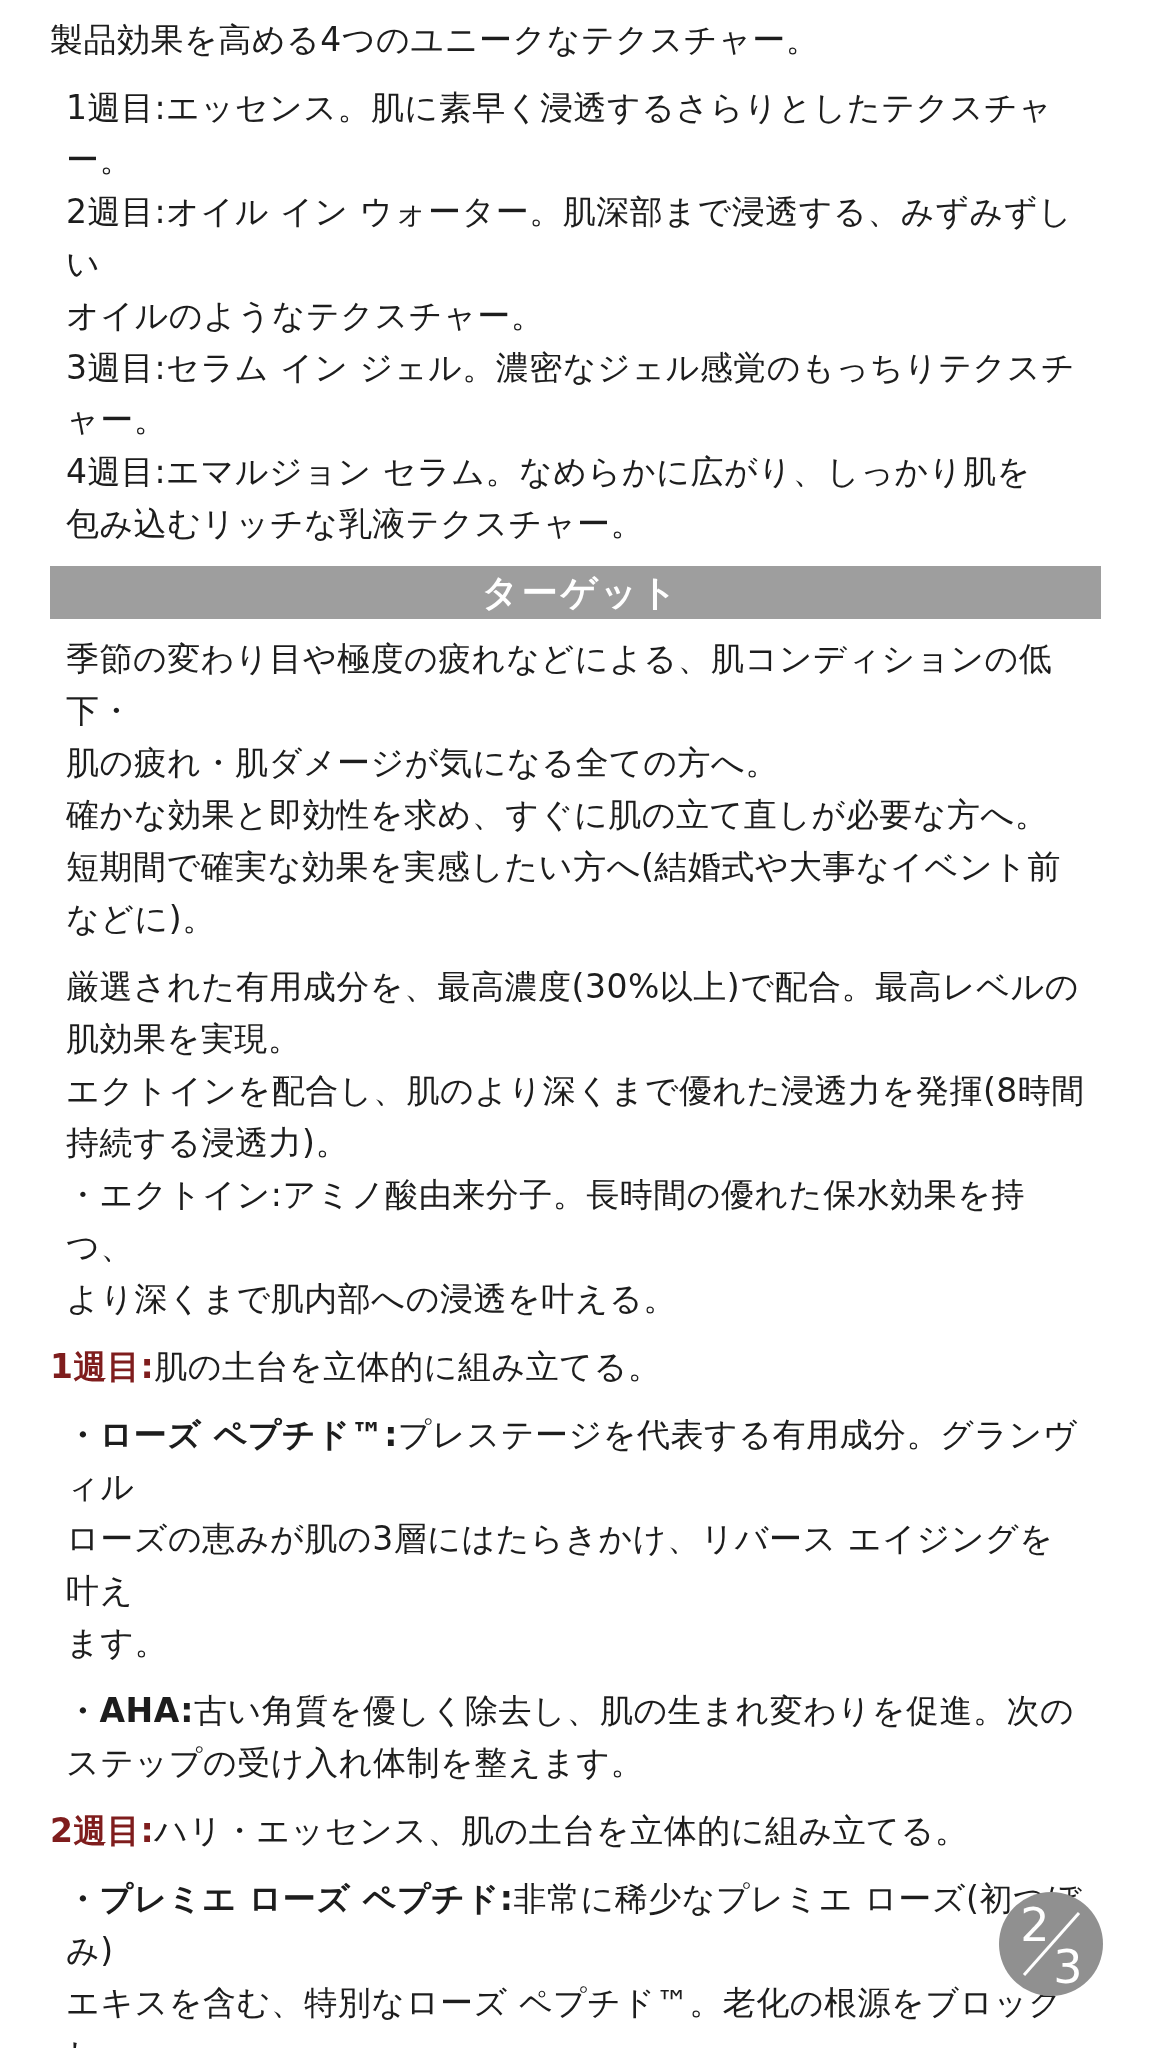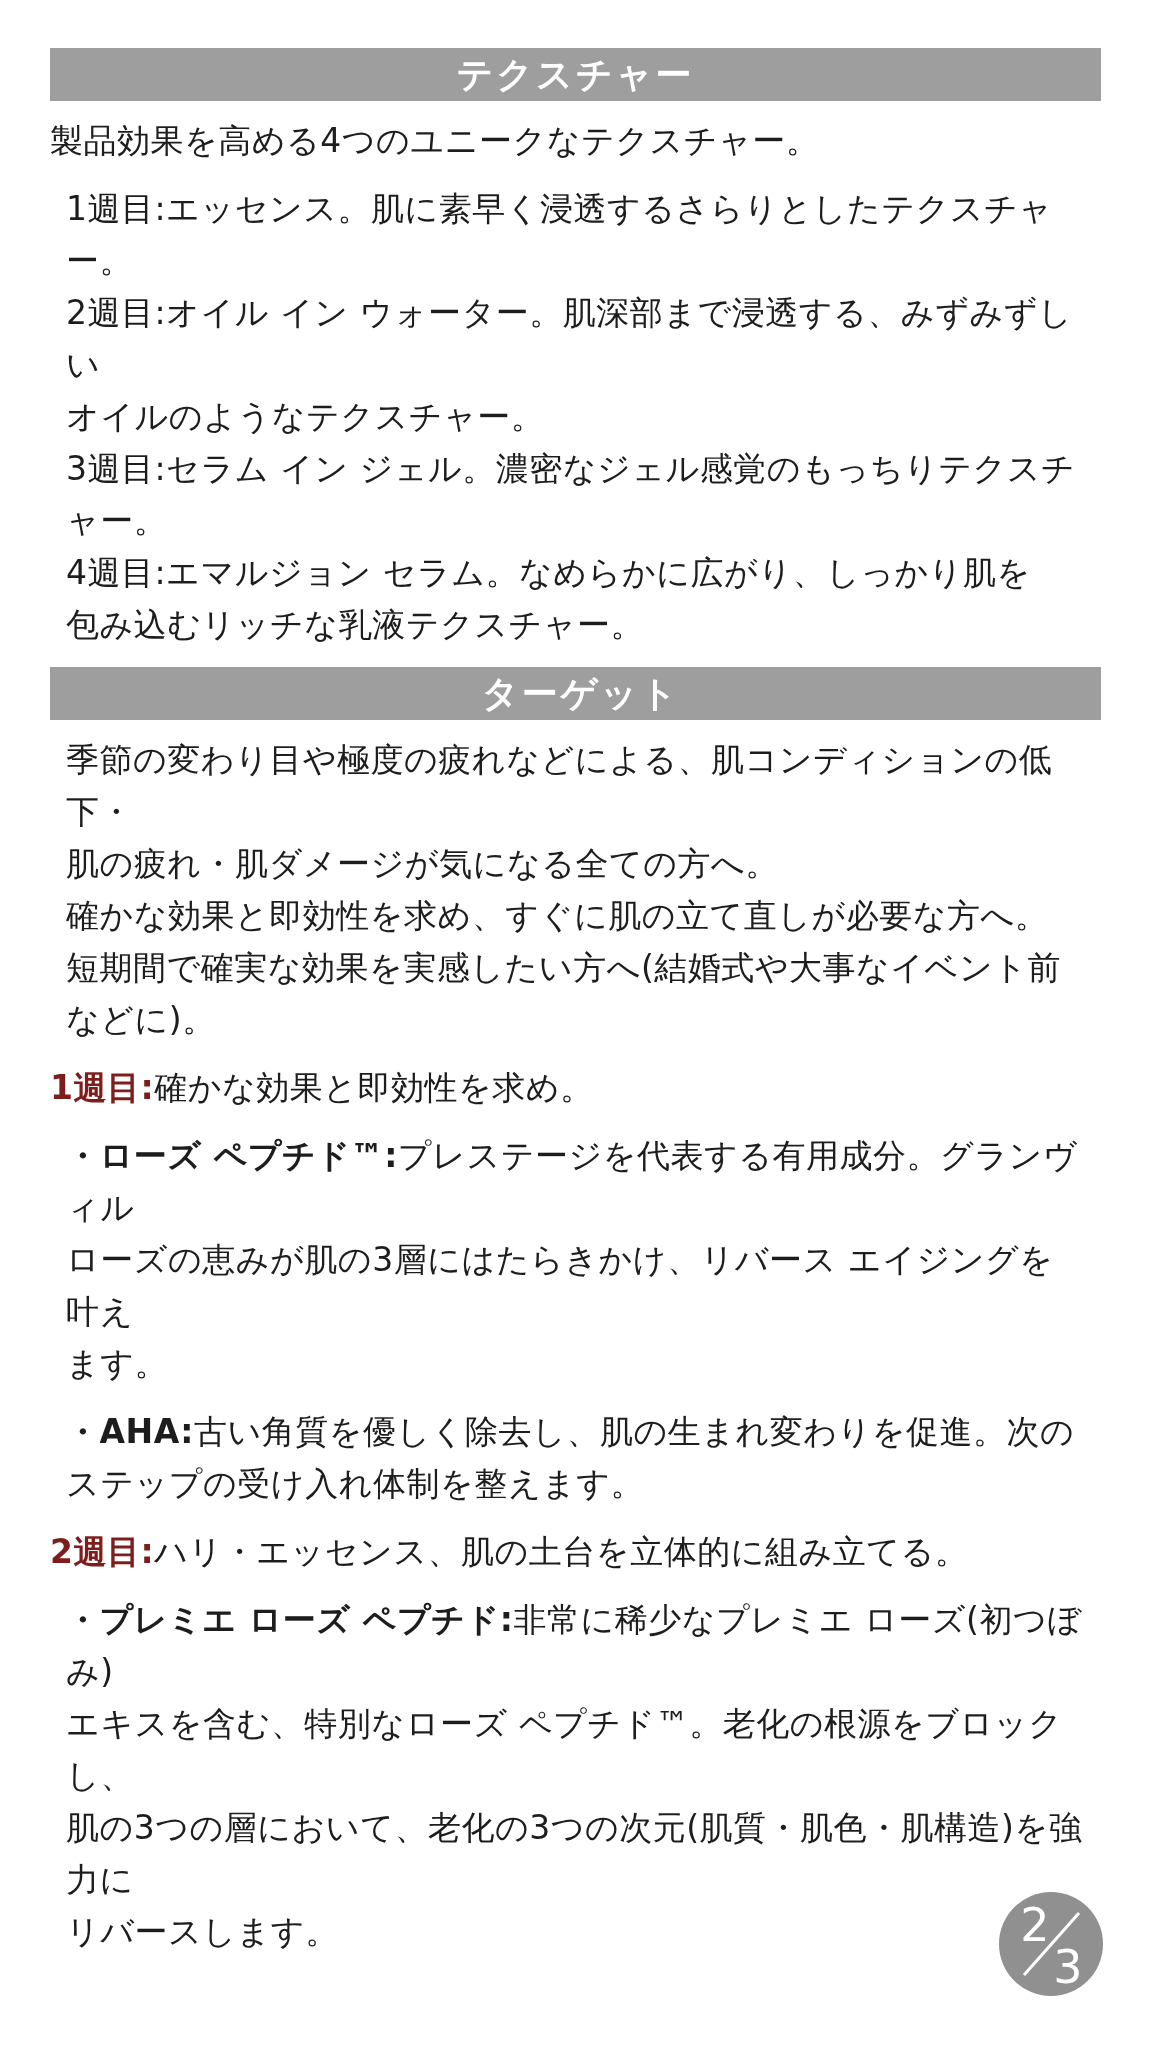--- a/index.html
+++ b/index.html
@@ -57,41 +57,44 @@
     top: 1892px;
     width: 104px;
     height: 104px;
   }
 </style>
 </head>
 <body>
 
 <div class="content">
 
-  <div class="section-bar bar-texture">
-    <h2>テクスチャー</h2>
-  </div>
   <p class="para s1-intro"><span>製品効果を高める4つのユニークなテクスチャー。</span></p>
   <p class="para"><span>1週目:エッセンス。肌に素早く浸透するさらりとしたテクスチャー。
 2週目:オイル イン ウォーター。肌深部まで浸透する、みずみずしい
 オイルのようなテクスチャー。
 3週目:セラム イン ジェル。濃密なジェル感覚のもっちりテクスチャー。
 4週目:エマルジョン セラム。なめらかに広がり、しっかり肌を
 包み込むリッチな乳液テクスチャー。</span></p>
 
   <div class="section-bar bar-target">
     <h2>ターゲット</h2>
   </div>
   <p class="para s-body"><span>季節の変わり目や極度の疲れなどによる、肌コンディションの低下・
 肌の疲れ・肌ダメージが気になる全ての方へ。
 確かな効果と即効性を求め、すぐに肌の立て直しが必要な方へ。
 短期間で確実な効果を実感したい方へ(結婚式や大事なイベント前などに)。</span></p>
 
+  <p class="para s-body"><span>厳選された有用成分を、最高濃度(30%以上)で配合。最高レベルの
+肌効果を実現。
+エクトインを配合し、肌のより深くまで優れた浸透力を発揮(8時間
+持続する浸透力)。
+・エクトイン:アミノ酸由来分子。長時間の優れた保水効果を持つ、
+より深くまで肌内部への浸透を叶える。</span></p>
 
-  <p class="para week-para"><span class="lead-week">1週目:</span><span>確かな効果と即効性を求め。</span></p>
+  <p class="para week-para"><span class="lead-week">1週目:</span><span>肌の土台を立体的に組み立てる。</span></p>
 
   <p class="para"><span class="lead-bold">・ローズ ペプチド™:</span><span>プレステージを代表する有用成分。グランヴィル
 ローズの恵みが肌の3層にはたらきかけ、リバース エイジングを叶え
 ます。</span></p>
 
   <p class="para"><span class="lead-bold">・AHA:</span><span>古い角質を優しく除去し、肌の生まれ変わりを促進。次の
 ステップの受け入れ体制を整えます。</span></p>
 
   <p class="para week-para"><span class="lead-week">2週目:</span><span>ハリ・エッセンス、肌の土台を立体的に組み立てる。</span></p>
 

